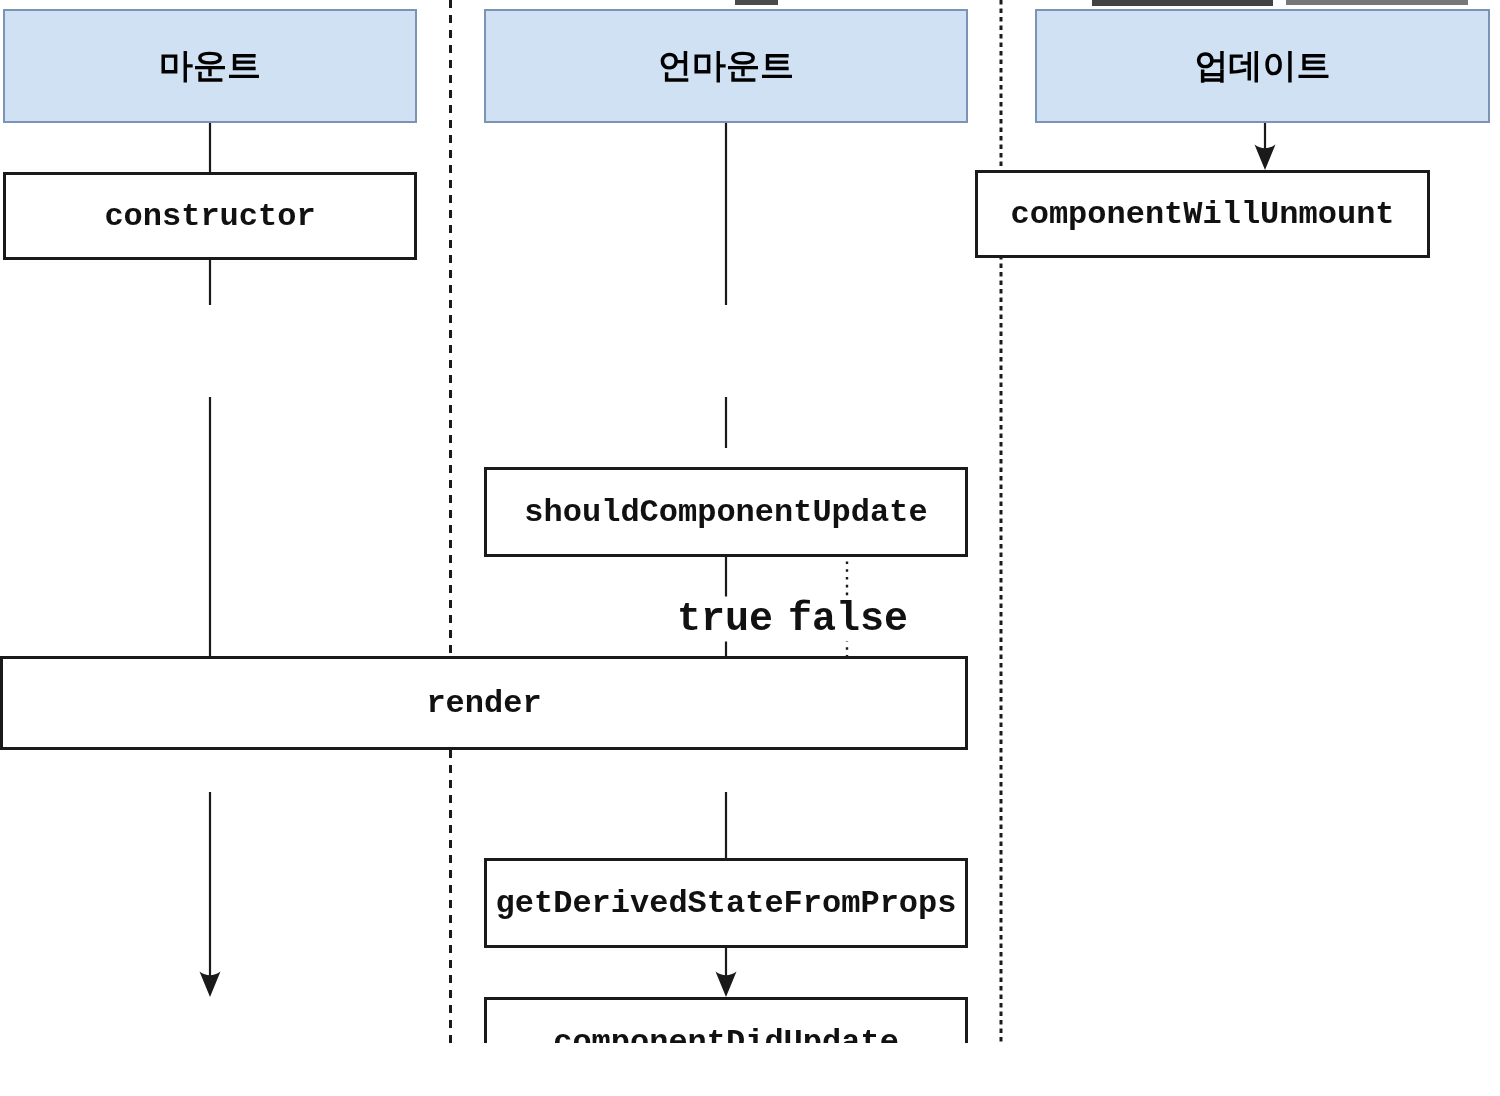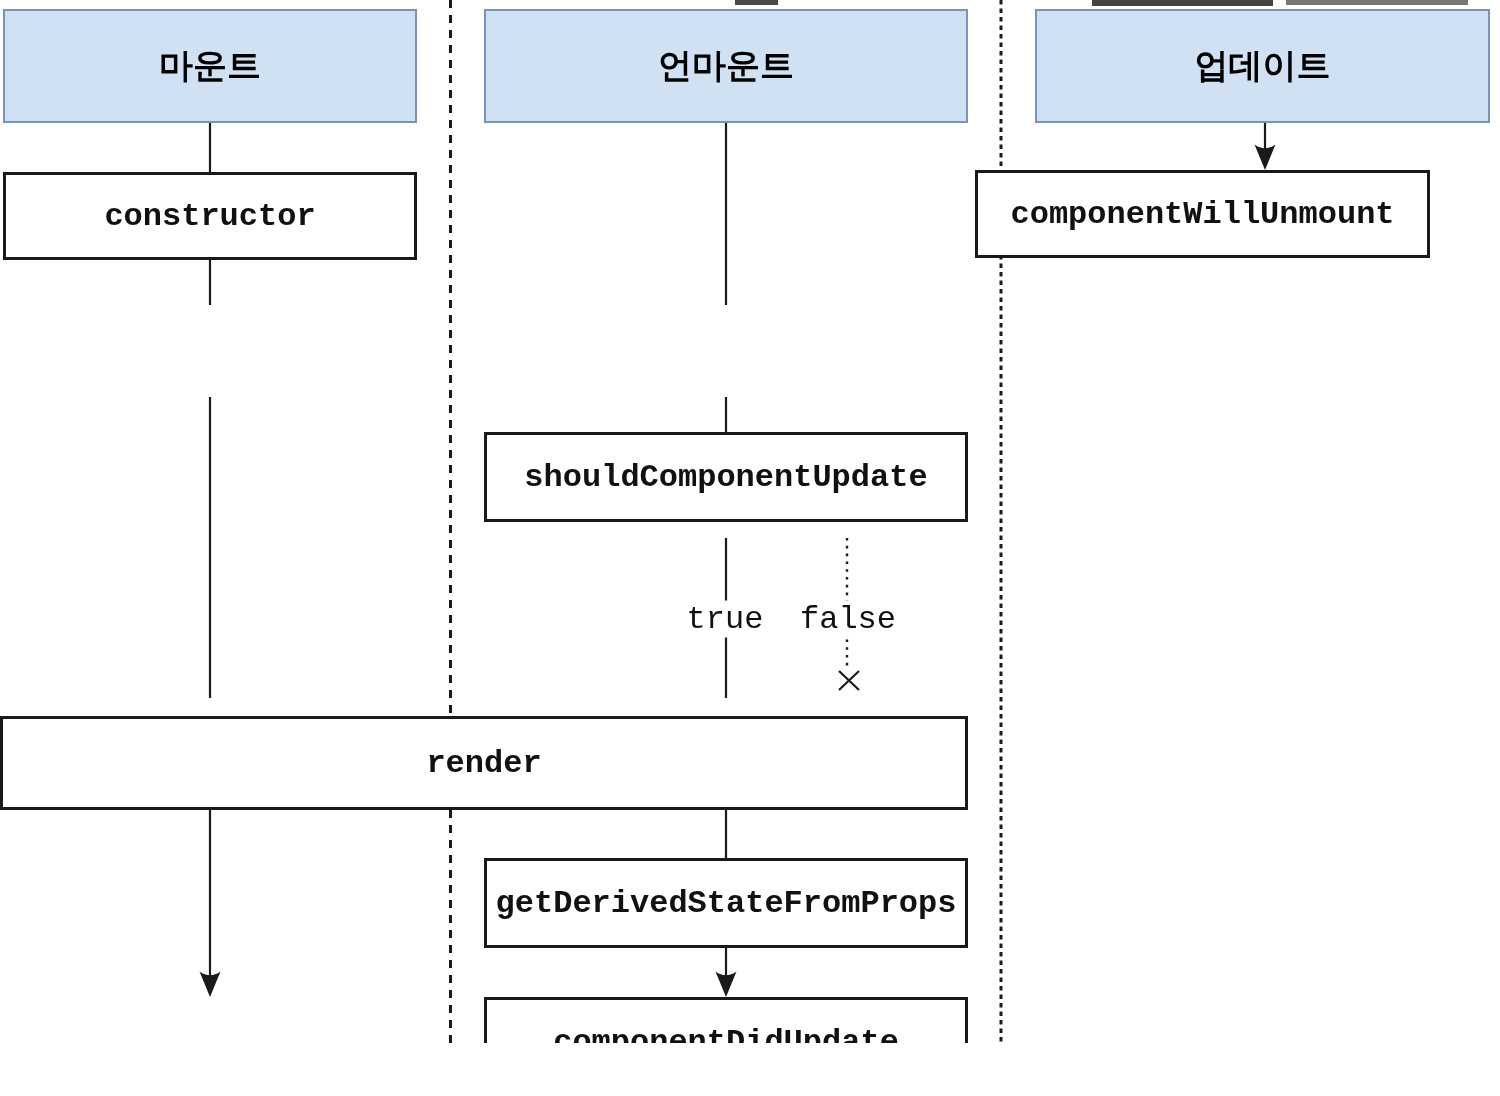--- a/index.html
+++ b/index.html
@@ -36,21 +36,21 @@
   .kor {
     font-family:"Liberation Sans","DejaVu Sans",sans-serif;
     font-weight:700; font-size:34px; color:#000;
     white-space:nowrap;
   }
   .branch-label {
     position:absolute; z-index:3;
     transform:translate(-50%,-50%);
     background:var(--box-fill); padding:0 6px;
     font-family:"Liberation Mono","DejaVu Sans Mono",monospace;
-    font-weight:400; font-size:32px; color:var(--text);
+    font-weight:700; font-size:40px; color:var(--text);
     white-space:nowrap;
   }
   .artifact { position:absolute; z-index:2; }
 </style>
 </head>
 <body>
 
 <div class="stage">
 
   <svg class="wires" width="1500" height="1096" viewBox="0 0 1500 1096">
@@ -89,25 +89,25 @@
   </div>
   <div class="hdr" style="left:1035px;top:9px;width:455px;height:114px">
     <span class="kor">업데이트</span>
   </div>
 
   <div class="box" style="left:3px;top:172px;width:414px;height:88px">
     <span class="code">constructor</span>
   </div>
 
 
-  <div class="box" style="left:484px;top:432px;width:484px;height:90px">
+  <div class="box" style="left:484px;top:467px;width:484px;height:90px">
     <span class="code">shouldComponentUpdate</span>
   </div>
 
-  <div class="box" style="left:0;top:716px;width:968px;height:94px">
+  <div class="box" style="left:0;top:656px;width:968px;height:94px">
     <span class="code">render</span>
   </div>
 
   <div class="box" style="left:484px;top:858px;width:484px;height:90px">
     <span class="code">getDerivedStateFromProps</span>
   </div>
 
 
   <div class="box" style="left:484px;top:997px;width:484px;height:90px">
     <span class="code">componentDidUpdate</span>

